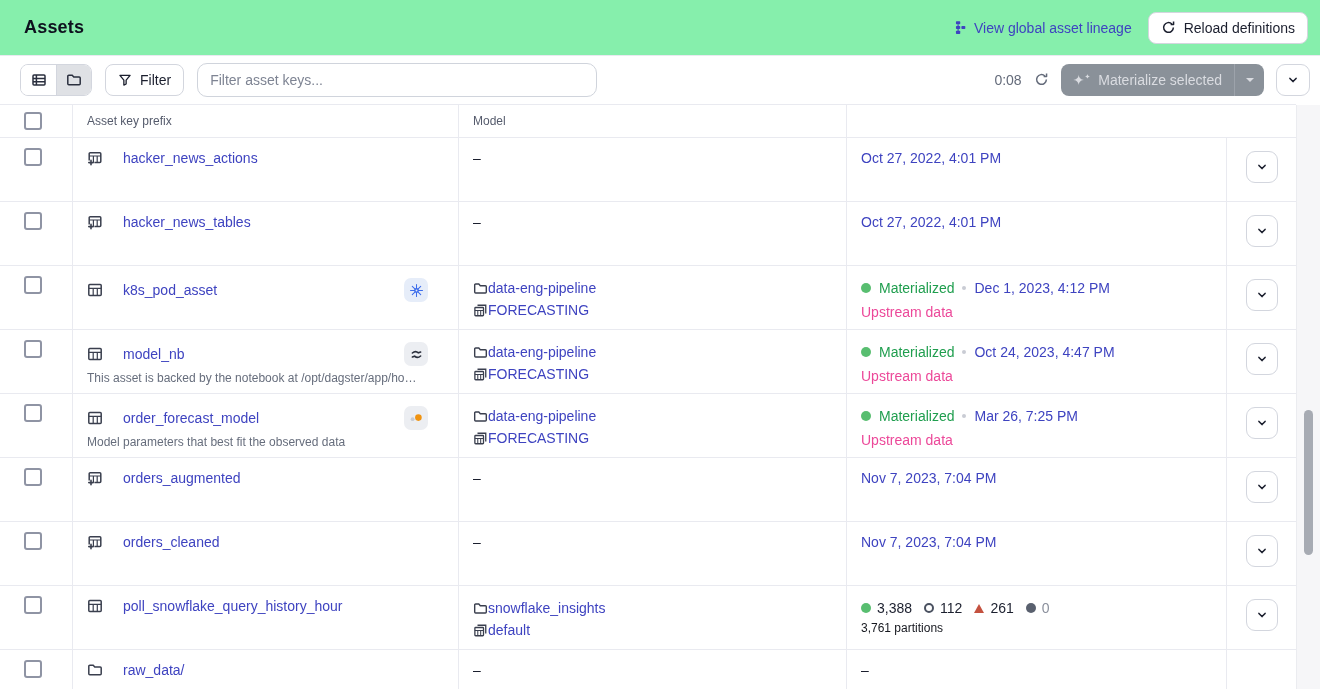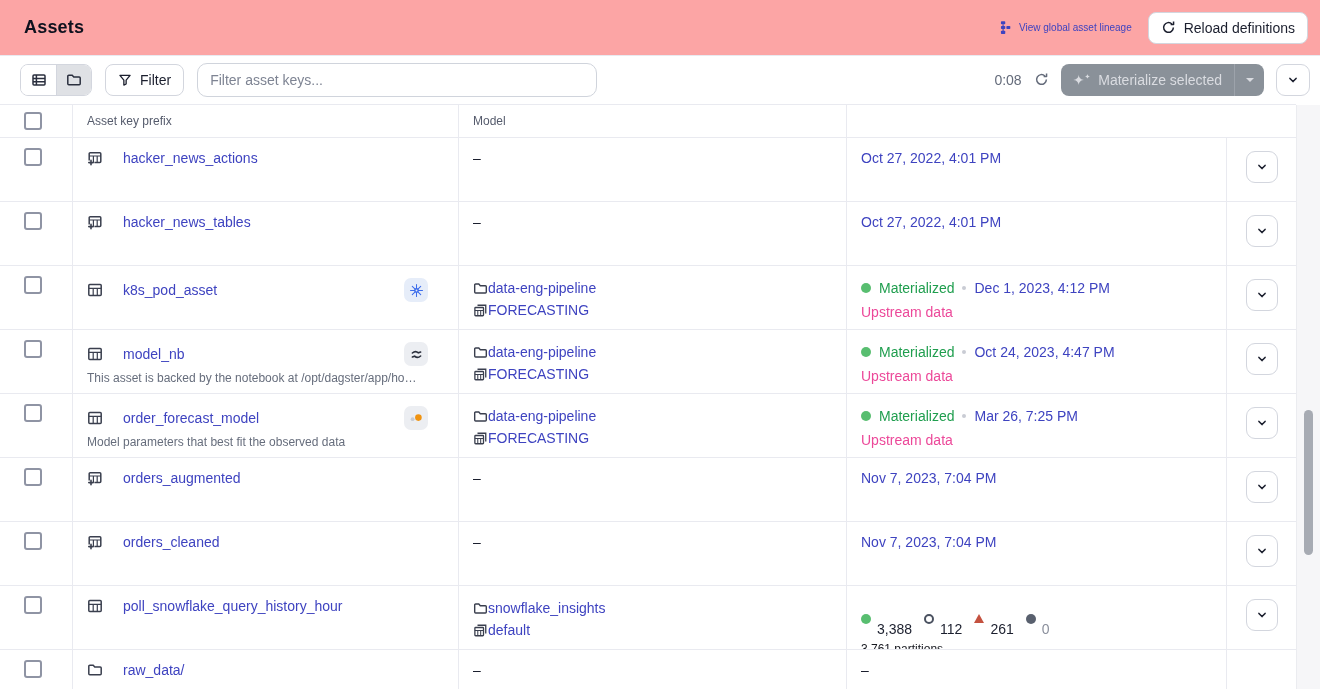--- a/index.html
+++ b/index.html
@@ -6,24 +6,24 @@
   html,body { margin:0; padding:0; }
   body {
     width:1320px; height:689px; overflow:hidden; background:#fff;
     font-family:"Liberation Sans", sans-serif; color:#1B1F2E; font-size:14px;
   }
   a { text-decoration:none; cursor:pointer; }
   .app { position:relative; width:1320px; height:689px; }
 
   
   .page-header { display:flex; align-items:center; justify-content:space-between;
-    height:56px; padding:0 12px 0 24px; border-bottom:1px solid #E9EAF0; background:#fca5a5; }
+    height:56px; padding:0 12px 0 24px; border-bottom:1px solid #E9EAF0; background:#86efac; }
   .page-title { font-size:18px; font-weight:700; color:#0E111E; letter-spacing:.2px; }
   .hdr-right { display:flex; align-items:center; gap:16px; }
-  .lineage-link { display:flex; align-items:center; gap:7px; color:#3E43C0; font-size:10px; }
+  .lineage-link { display:flex; align-items:center; gap:7px; color:#3E43C0; font-size:14px; }
   .btn { display:flex; align-items:center; gap:8px; height:32px; padding:0 12px;
     border:1px solid #D3D6DE; border-radius:8px; background:#fff; font-size:14px;
     color:#1B1F2E; font-family:inherit; cursor:pointer; }
 
   
   .toolbar { display:flex; align-items:center; justify-content:space-between;
     height:47px; padding:0 10px 0 20px; background:#fff; }
   .tb-left { display:flex; align-items:center; gap:13px; }
   .seg { display:flex; align-items:stretch; border:1px solid #D3D6DE; border-radius:8px; overflow:hidden; height:32px; }
   .seg-btn { width:35px; border:none; background:#fff; display:grid; place-items:center; cursor:pointer; color:#2A2F3E; }
@@ -65,21 +65,21 @@
   .loc-line { display:flex; align-items:center; gap:0; line-height:20px; }
   .loc-line + .loc-line { margin-top:2px; }
   .dash { color:#1B1F2E; }
   .st-line { display:flex; align-items:center; gap:8px; line-height:20px; }
   .dot { width:10px; height:10px; border-radius:50%; background:#58BE70; flex:none; }
   .status-mat { color:#1F9E4E; }
   .sep-dot { width:4px; height:4px; border-radius:50%; background:#C9CCD4; flex:none; }
   .upstream { display:inline-block; margin-top:4px; color:#ec4899; line-height:20px; }
   .part-line { display:flex; align-items:center; line-height:20px; }
   .p-ic { margin-right:6px; display:inline-flex; align-items:center; }
-  .p-n { margin-right:12px; color:#1B1F2E;margin-top:21px; }
+  .p-n { margin-right:12px; color:#1B1F2E; }
   .hollow { width:10px; height:10px; border-radius:50%; border:2px solid #4A5160; background:#fff; }
   .tri { width:0; height:0; border-left:5px solid transparent; border-right:5px solid transparent;
     border-bottom:9px solid #C4513F; }
   .gdot { width:10px; height:10px; border-radius:50%; background:#59606E; }
   .zero { color:#8A8F9C; }
   .part-total { margin-top:3px; font-size:12px; color:#16181F; }
   .c-menu { padding:13px 0 0 0; display:flex; justify-content:center; }
   .menu-btn { width:32px; height:32px; border:1px solid #D3D6DE; border-radius:9px;
     background:#fff; display:grid; place-items:center; cursor:pointer; color:#1B1F2E; }
 

